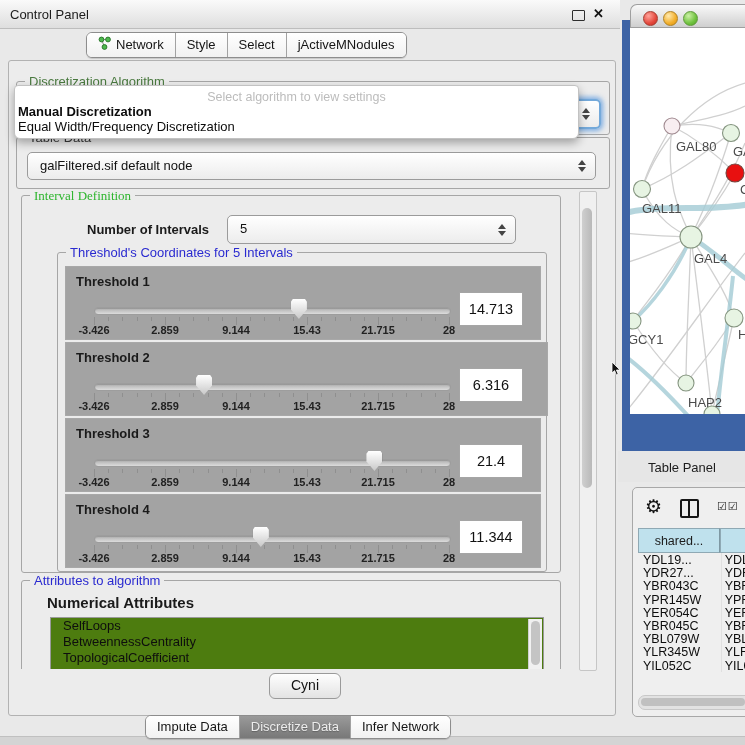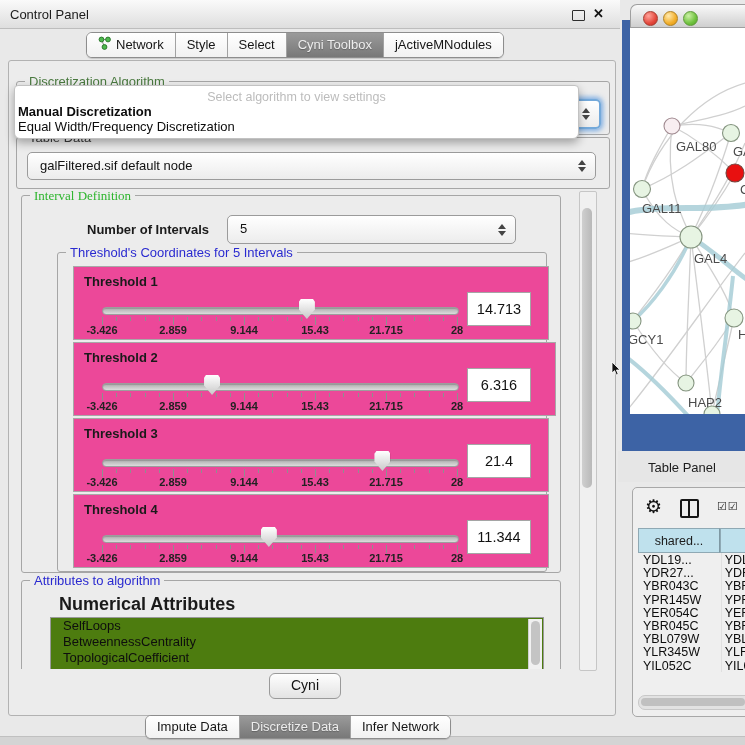--- a/index.html
+++ b/index.html
@@ -54,22 +54,22 @@
   .popup-item.bold{font-weight:bold;}
 
   
   #scrollport{left:7px;top:130px;width:562px;height:478px;overflow:hidden;}
   #cp-vscroll{left:570px;top:130px;width:16px;height:478px;background:#f0f0f0;
      border:1px solid #c6c6c6;border-radius:2px;}
   #cp-vscroll .thumb{position:absolute;left:2px;top:16px;width:10px;height:280px;
      background:linear-gradient(90deg,#cfcfcf,#b9b9b9);border-radius:6px;}
 
   
-  .threshold-row{position:absolute;left:15px;width:474px;height:72px;
-     border:1px solid #a8a8a8;background:#ec4899;}
+  .threshold-row{position:absolute;left:7px;width:474px;height:72px;
+     border:1px solid #a8a8a8;background:#a3a3a3;}
   .thr-label{position:absolute;left:10px;top:7px;font-size:13px;font-weight:bold;}
   .slider-track{position:absolute;left:28px;top:40px;width:355px;height:6px;border-radius:4px;
      background:linear-gradient(#aeaeae,#dcdcdc);border:1px solid #9d9d9d;box-shadow:inset 0 1px 1px rgba(0,0,0,.15);}
   .slider-handle{position:absolute;top:32px;width:16px;height:20px;
      background:linear-gradient(#ffffff,#c8c8c8);
      clip-path:polygon(12% 0,88% 0,100% 14%,100% 52%,50% 100%,0 52%,0 14%);
      filter:drop-shadow(0 1px 1.2px rgba(0,0,0,.45));}
   .slider-scale{position:absolute;left:28px;top:50px;width:355px;height:8px;}
   .tick{position:absolute;top:0;width:1px;background:#8f8f8f;}
   .slider-ticklabels{position:absolute;left:28px;top:57px;width:355px;height:12px;}
@@ -153,23 +153,20 @@
           <circle cx="6.5" cy="11" r="2.4" fill="#4db84d" stroke="#2c7a2c"></circle>
         </svg>
       </span>
       <span>Network</span>
     </div>
     <div class="seg">
       <span>Style</span>
     </div>
     <div class="seg">
       <span>Select</span>
-    </div>
-    <div class="seg selected">
-      <span>Cyni Toolbox</span>
     </div>
     <div class="seg">
       <span>jActiveMNodules</span>
     </div>
   </div>
 
   <div class="abs" id="cp-content">
 
     <div class="groupbox" style="left:7px;top:20px;width:592px;height:52px;">
       <span class="group-title gt-algo">Discretization Algorithm</span>
@@ -376,21 +373,21 @@
                 <span style="left: 284px;">21.715</span>
                 <span style="left: 355px;">28</span>
               </div>
             <input class="thr-value" value="11.344" style="">
           </div>
         </div>
       </div>
 
       <div class="groupbox" style="left:5px;top:389px;width:538px;height:100px;">
         <span class="group-title gt-blue">Attributes to algorithm</span>
-        <span style="position:absolute;left:25px;top:13px;font-size:18px;font-weight:bold;margin-left:12px;">Numerical Attributes</span>
+        <span style="position:absolute;left:25px;top:13px;font-size:15px;font-weight:bold;">Numerical Attributes</span>
         <div id="attr-list">
           <div class="attr-item">SelfLoops</div>
           <div class="attr-item">BetweennessCentrality</div>
           <div class="attr-item">TopologicalCoefficient</div>
           <div id="attr-vscroll">
               <div class="thumb"></div>
             </div>
         </div>
       </div>
     </div>

